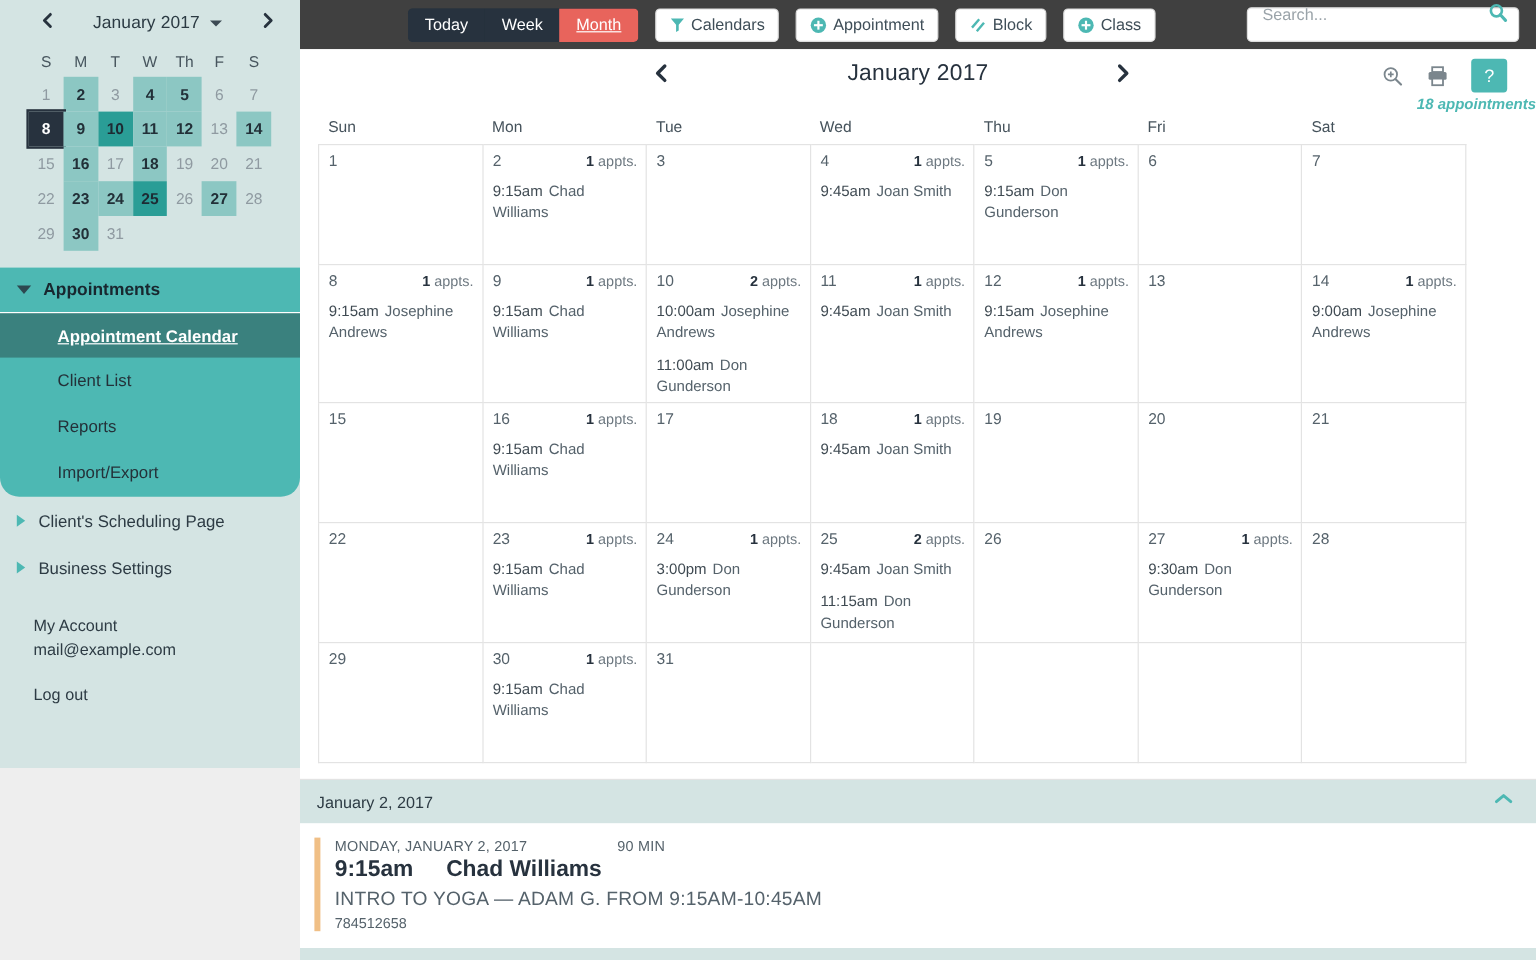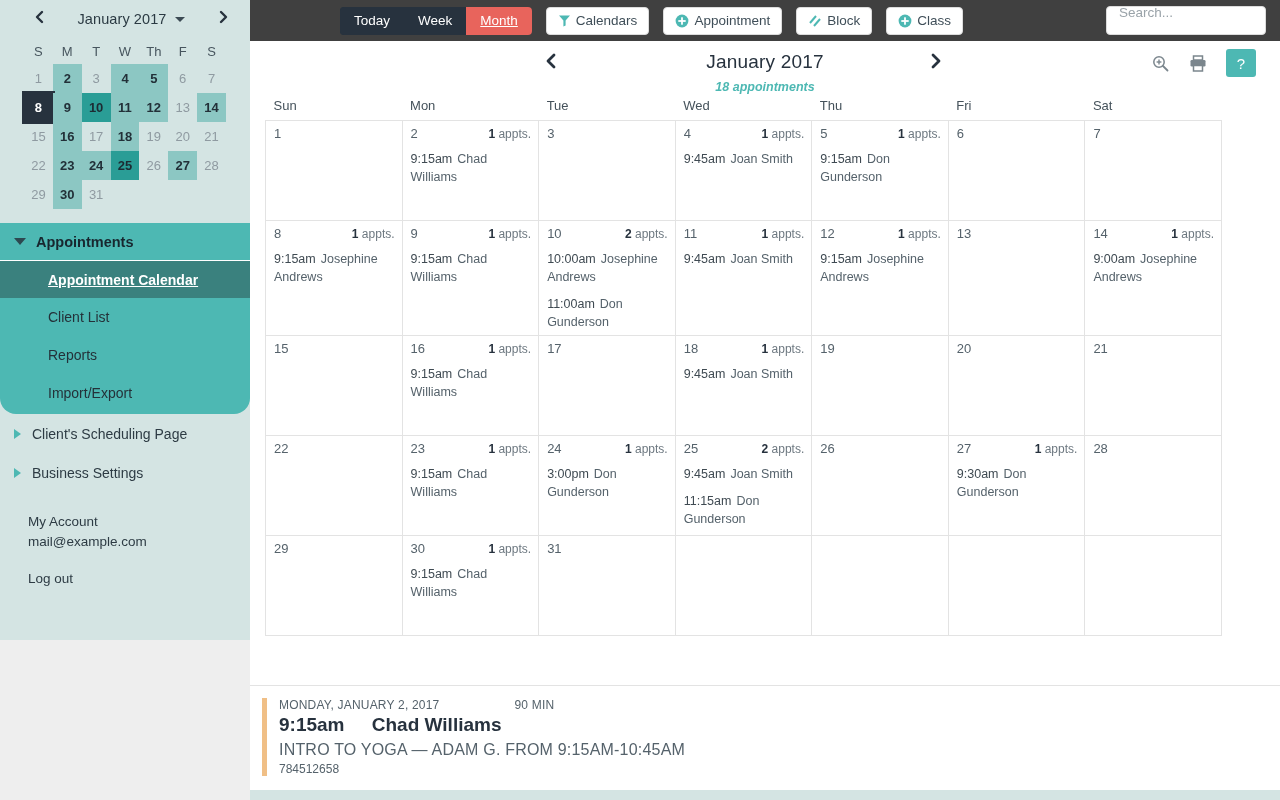--- a/index.html
+++ b/index.html
@@ -115,40 +115,40 @@
   }
   .tbtn {
     height: 28px; background: #fff; border: 1px solid #dcdcdc;
     border-radius: 4px; display: inline-flex; align-items: center; gap: 5px;
     padding: 0 11px; font-size: 13.5px; color: #3f4e58; cursor: pointer;
     font-family: inherit;
   }
   .tbtn .ic { color: #4db8b3; display: inline-flex; }
   .spacer { flex: 1; }
   .searchbox {
-    width: 160px; height: 29px; background: #fff;
+    width: 227px; height: 29px; background: #fff;
     border: 1px solid #dcdcdc; border-radius: 4px;
     display: flex; align-items: center; padding: 0 8px 16px 12px;
   }
   .searchbox input {
     flex: 1; border: 0; outline: 0; font-size: 13.5px;
     color: #3f4e58; font-family: inherit; background: transparent;
   }
   .searchbox input::placeholder { color: #9aa3a9; }
 
   .calpanel {
     flex: 1; background: #fff; margin: 0; position: relative;
     display: flex; flex-direction: column;
   }
   .cal-head { position: relative; padding-top: 10px; }
   .cal-month {
     text-align: center; font-size: 19px; color: #27323e; letter-spacing: .2px;
   }
   .cal-sub {
-    text-align: center; font-size: 12.5px; color: #4db8b3;
+    text-align: right; font-size: 12.5px; color: #4db8b3;
     font-style: italic; font-weight: bold; margin-top: 7px;
   }
   .navarrow {
     position: absolute; top: 10px; font-size: 22px; color: #27323e;
     cursor: pointer; font-weight: bold; line-height: 26px;
   }
   .navarrow.left { left: 293px; }
   .navarrow.right { left: 678px; }
   .head-icons {
     position: absolute; right: 24px; top: 8px;
@@ -620,20 +620,28 @@
                 <td></td>
                 <td></td>
                 <td></td>
               </tr>
             </tbody>
         </table>
       </div>
     </div>
 
     <div class="detail">
+      <div class="detail-head">
+        <span class="dtitle">January 2, 2017</span>
+        <span>
+          <svg width="18" height="12" viewBox="0 0 18 12">
+              <polyline points="3,8 9,3 15,8" fill="none" stroke="#4db8b3" stroke-width="2.4" stroke-linecap="round" stroke-linejoin="round"></polyline>
+            </svg>
+        </span>
+      </div>
       <div class="detail-body">
         <div class="dcard" style="border-left-color: rgb(240, 191, 134);">
           <div class="dmeta">
             <span class="dwhen">MONDAY, JANUARY 2, 2017</span>
             <span class="ddur">90 MIN</span>
           </div>
           <div class="dmain">
             <span>9:15am</span>
             <span class="dname">Chad Williams</span>
           </div>

